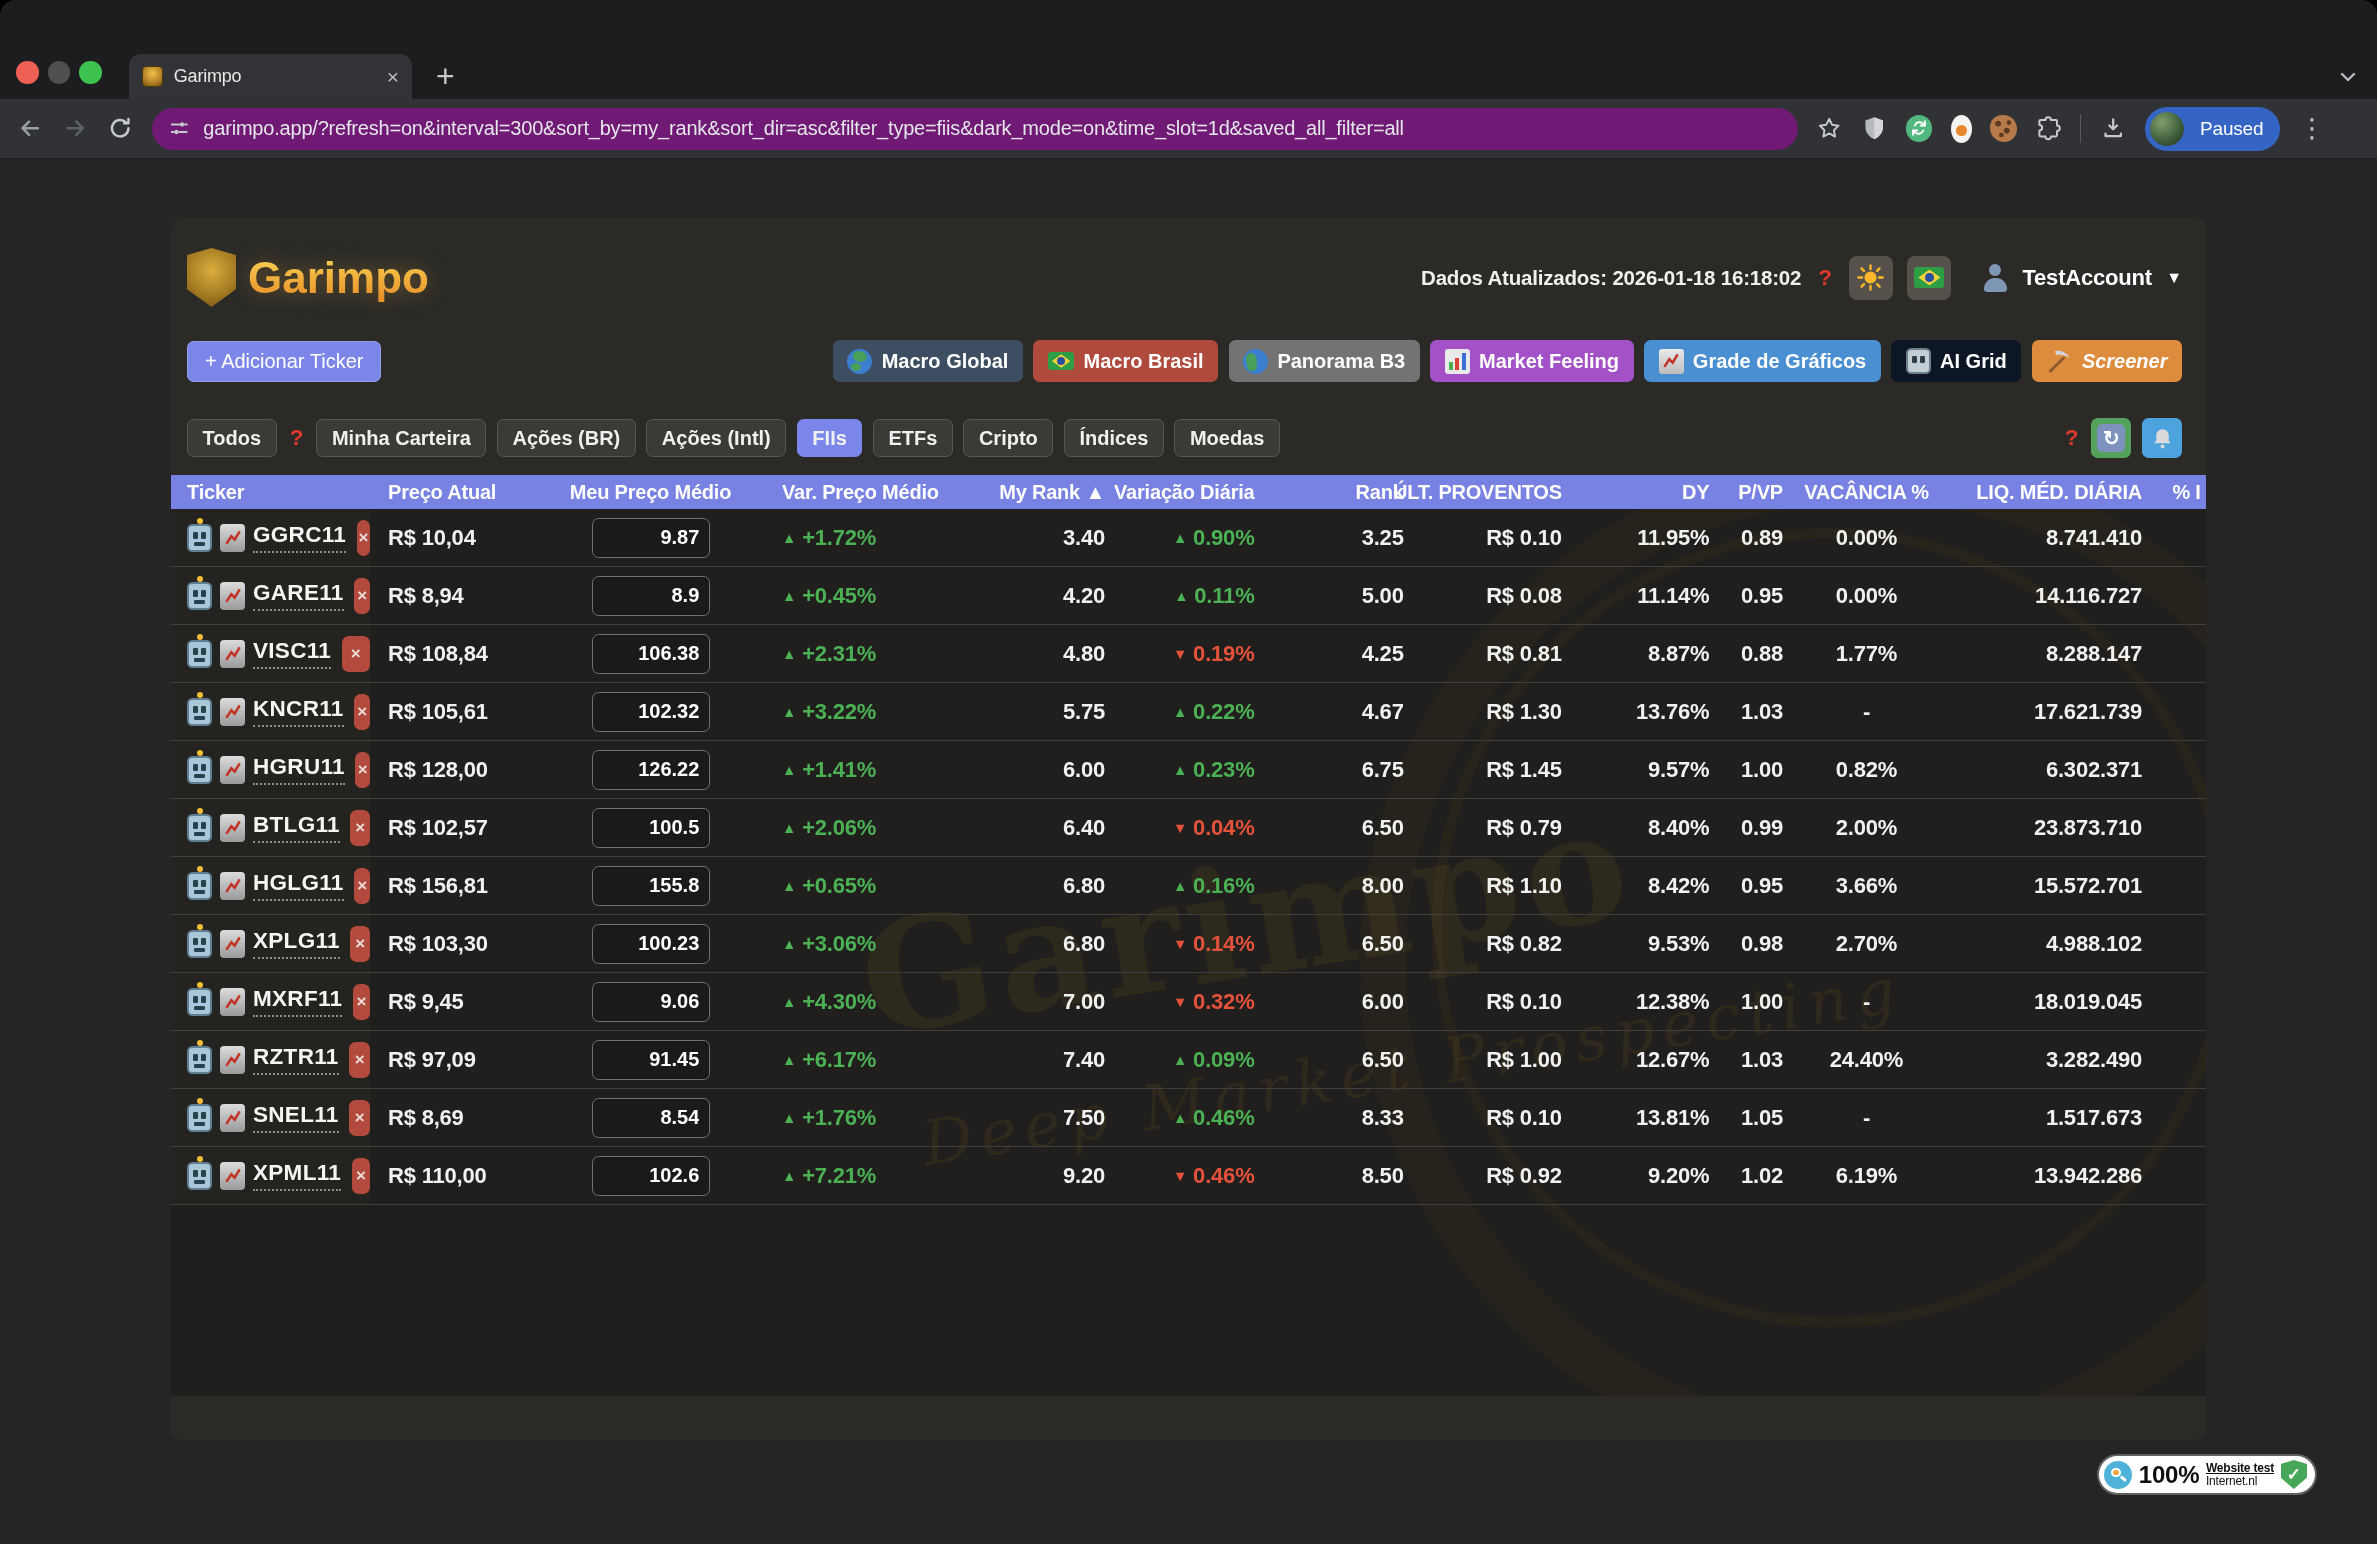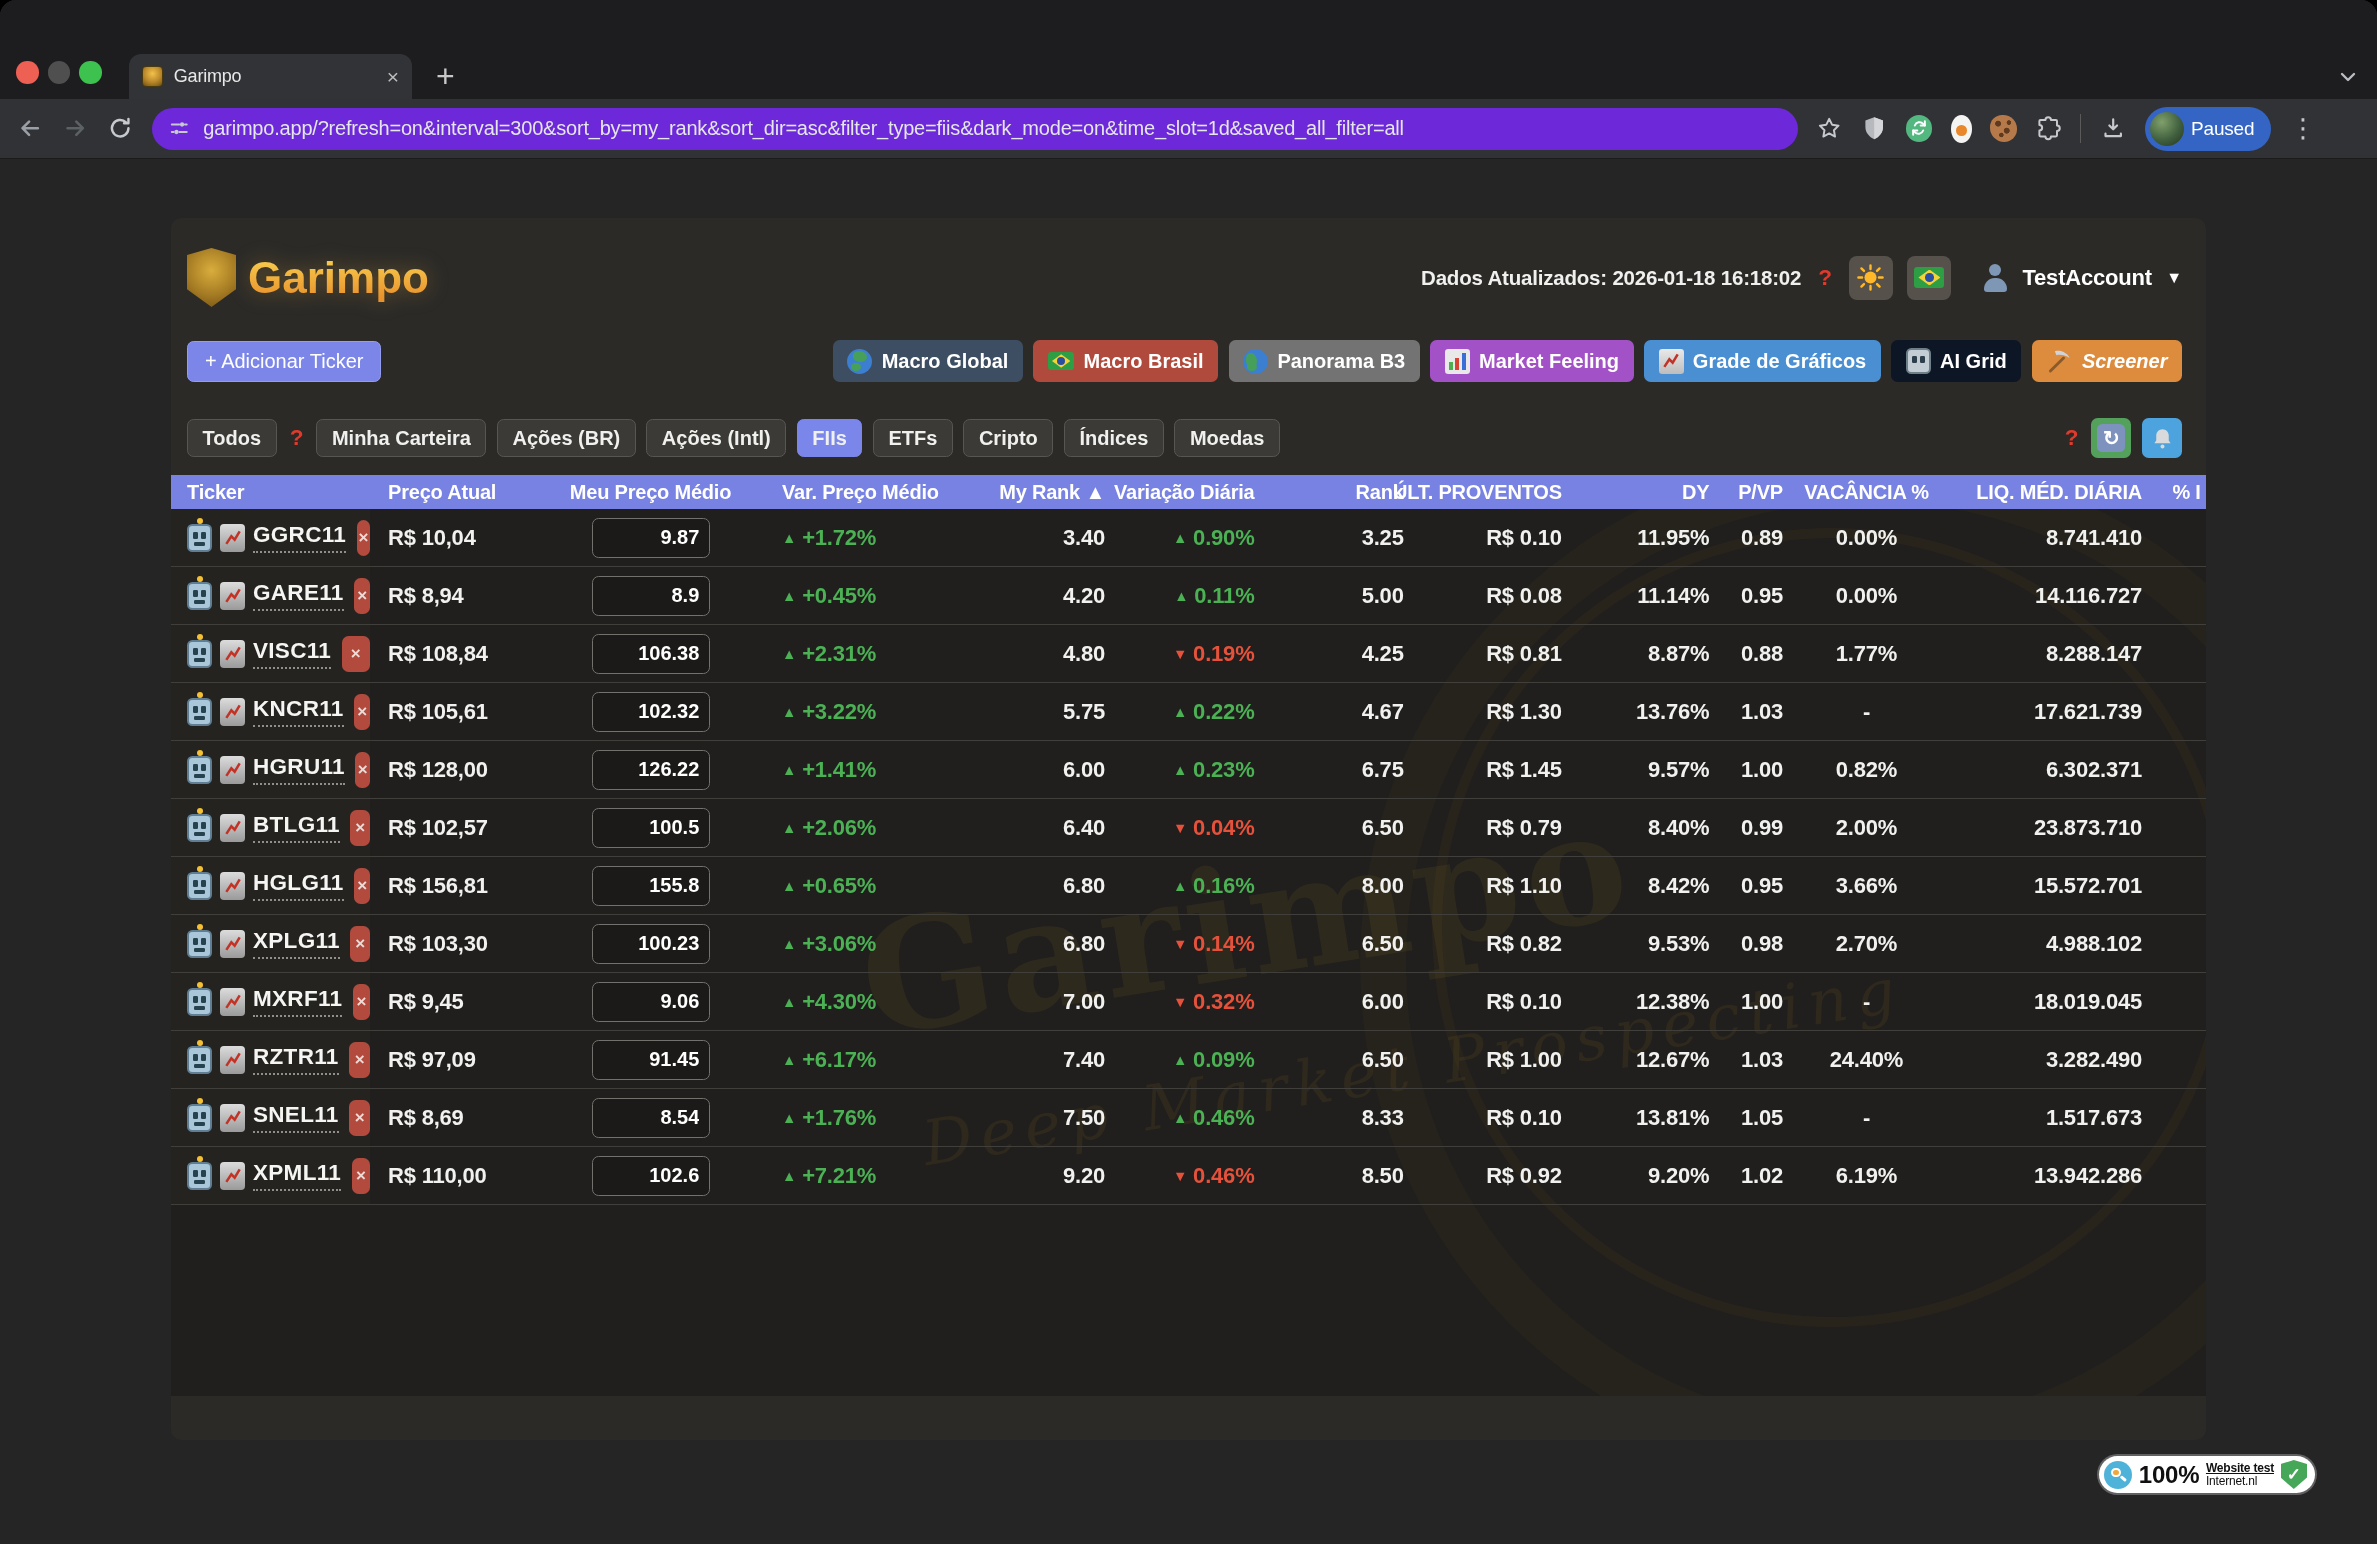--- a/index.html
+++ b/index.html
@@ -12,34 +12,34 @@
   .light{width:22.5px;height:22.5px;border-radius:50%;}
   .light.r{background:#ee5f54;} .light.y{background:#4f4f4f;} .light.g{background:#3ec24f;}
   .tab{position:absolute;left:129px;top:54px;width:283px;height:45px;background:#323337;border-radius:12px 12px 0 0;display:flex;align-items:center;padding:0 13.2px;gap:10.6px;box-sizing:border-box;}
   .favicon{width:21px;height:21px;border-radius:4.6px;background:radial-gradient(circle at 50% 35%,#f2c14b 0%,#b9872a 55%,#6e4e12 100%);border:1.3px solid #4a3a10;box-sizing:border-box;}
   .tab-title{color:#e8e8e8;font-size:18px;flex:1;}
   .tab-close{color:#bdbdbd;font-size:21px;line-height:1;}
   .newtab{position:absolute;left:436px;top:58px;color:#c8c8c8;font-size:32px;line-height:37px;}
   .tab-chevron{position:absolute;right:17px;top:65px;width:24px;height:24px;}
   .toolbar{height:60px;background:#313236;display:flex;align-items:center;padding:0 17px;gap:18.5px;box-sizing:border-box;border-bottom:0.7px solid #1b1b1b;}
   .tb-ic{width:26.4px;height:26.4px;flex:0 0 auto;}
-  .urlbar{flex:1;max-width:1646px;height:42px;background:#6d28d9;border-radius:21px;display:flex;align-items:center;padding:0 16px;gap:13.2px;box-sizing:border-box;overflow:hidden;}
+  .urlbar{flex:1;max-width:1646px;height:42px;background:#701a75;border-radius:21px;display:flex;align-items:center;padding:0 16px;gap:13.2px;box-sizing:border-box;overflow:hidden;}
   .url-text{color:#e4e6e9;font-size:20px;white-space:nowrap;}
   .ext-group{display:flex;align-items:center;gap:18.5px;}
   .ext{width:26.4px;height:26.4px;display:flex;align-items:center;justify-content:center;}
   .ext.sync{background:#53b87f;border-radius:50%;}
   .ext.egg{width:21px;height:28px;background:#f4f4f2;border-radius:50%;position:relative;}
   .ext.egg::after{content:'';position:absolute;left:5.3px;top:10.6px;width:10.6px;height:10.6px;border-radius:50%;background:#e8872c;}
   .ext.cookie{width:26.4px;height:26.4px;border-radius:46% 52% 48% 54%;background:
     radial-gradient(circle at 30% 32%,#5f3a1e 2.6px,transparent 3.3px),
     radial-gradient(circle at 62% 58%,#5f3a1e 2.6px,transparent 3.3px),
     radial-gradient(circle at 42% 74%,#5f3a1e 2px,transparent 2.6px),
     radial-gradient(circle at 70% 28%,#5f3a1e 2px,transparent 2.6px),#b5794a;}
   .divider{width:1.3px;height:29px;background:#5a5a5a;}
-  .profile-pill{height:44px;background:#3565c4;border-radius:22px;display:flex;align-items:center;gap:7px;padding:0 17px 0 5.3px;}
+  .profile-pill{height:44px;background:#3565c4;border-radius:22px;display:flex;align-items:center;gap:16px;padding:0 17px 0 5.3px;}
   .avatar{width:34px;height:34px;border-radius:50%;background:radial-gradient(circle at 35% 30%,#7fa06b 0%,#41603f 55%,#22331f 100%);}
   .paused{color:#fff;font-size:19px;}
   .menu-dots{color:#c7c7c7;font-size:26.4px;line-height:1;}
 
   
   .page{height:1384px;background:#252525;}
   .panel{margin:59px auto 0;width:2035px;height:1222px;background:#2b2a27;border-radius:10.6px;overflow:hidden;position:relative;}
   .panel-header{display:flex;justify-content:space-between;align-items:center;padding:29px 24px 0 16px;height:61px;}
   .logo{display:flex;align-items:center;gap:12px;}
   .logo-badge{width:49px;height:59px;background:radial-gradient(circle at 50% 38%,#d9ad3c 0%,#a67c24 55%,#6e4e12 100%);clip-path:polygon(50% 0,100% 12%,100% 70%,50% 100%,0 70%,0 12%);}

